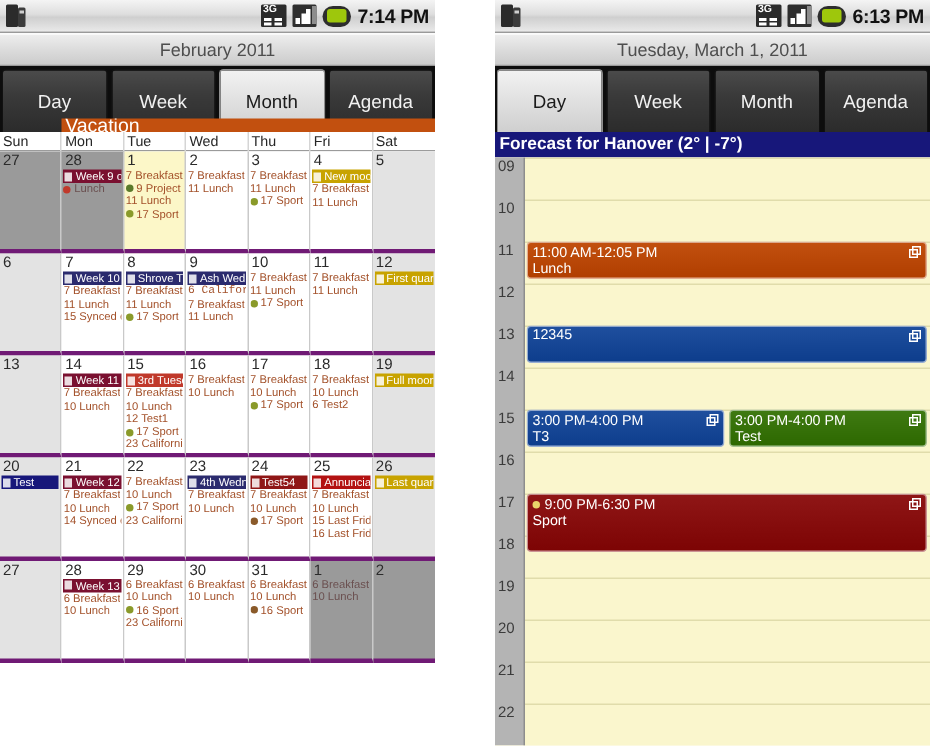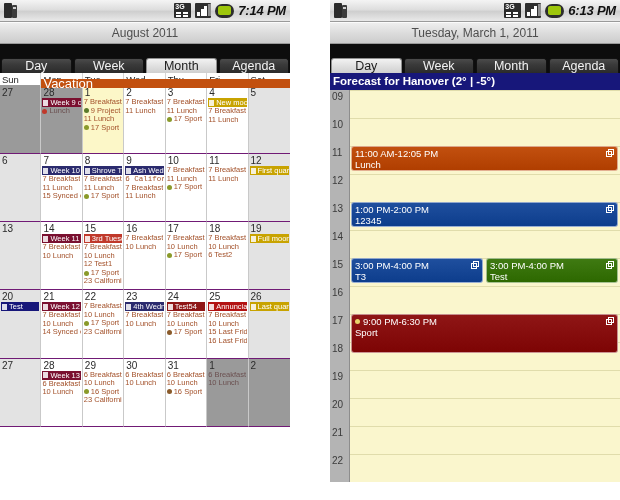--- a/index.html
+++ b/index.html
@@ -21,21 +21,21 @@
   .statusbar {
     height:22px; width:100%;
     background:linear-gradient(180deg,#f4f4f4 0%,#dedede 45%,#cfcfcf 55%,#e9e9e9 100%);
     border-bottom:1px solid #9a9a9a;
     display:flex; align-items:center;
     padding:0 4px;
     position:relative;
   }
   .sb-left { display:flex; align-items:center; gap:3px; }
   .sb-right { margin-left:auto; display:flex; align-items:center; gap:4px; }
-  .sb-time { font-size:13px; font-weight:bold; color:#111; letter-spacing:-0.2px;font-style:italic; }
+  .sb-time { font-size:13px; font-weight:bold; color:#111; letter-spacing:-0.2px; }
   .ic { display:inline-block; position:relative; }
 
   .ic-sim { width:13px; height:15px; }
   .ic-sim .a{position:absolute;left:0;top:0;width:8px;height:15px;background:#2b2b2b;border-radius:1px;}
   .ic-sim .b{position:absolute;left:8px;top:2px;width:5px;height:13px;background:#3c3c3c;border-radius:1px;}
   .ic-sim .c{position:absolute;left:9px;top:4px;width:3px;height:2px;background:#cfcfcf;}
 
   .ic-3g { width:17px; height:15px; background:#2b2b2b; border-radius:1px; position:relative; }
   .ic-3g .t { position:absolute; top:0px; left:1px; font-size:7px; line-height:8px; font-weight:bold; color:#fff; font-family:"Liberation Sans",sans-serif;}
   .ic-3g .ar { position:absolute; bottom:1px; left:2px; width:12px; height:5px; }
@@ -59,21 +59,21 @@
   .titlebar {
     height:22px;
     background:linear-gradient(180deg,#eeeeee 0%,#dcdcdc 50%,#cccccc 100%);
     border-bottom:1px solid #9a9a9a;
     border-top:1px solid #fbfbfb;
     display:flex; align-items:center; justify-content:center;
   }
   .titlebar span { font-size:12px; color:#4e4e4e; }
 
   
-  .tabs { height:29px; display:flex; background:#0d0d0d; padding-top:2px;align-items:flex-end; }
+  .tabs { height:44px; display:flex; background:#0d0d0d; padding-top:2px; }
   .tab {
     flex:1; margin:0 1px;
     background:linear-gradient(180deg,#4b4b4b 0%,#3a3a3a 40%,#2b2b2b 100%);
     border-top-left-radius:3px; border-top-right-radius:3px;
     display:flex; align-items:center; justify-content:center;
     color:#f2f2f2; font-size:12.5px;
     border:1px solid #111; border-bottom:none;
   }
   .tab.sel {
     background:linear-gradient(180deg,#f2f2f2 0%,#e2e2e2 45%,#cfcfcf 100%);
@@ -86,21 +86,21 @@
     background:#ffffff; border-bottom:1px solid #9b9b9b;
   }
   .dow div {
     font-size:9.5px; color:#262626; padding-left:2px; line-height:13px;
     border-right:1px solid #d5d5d5;
   }
   .dow div:last-child{border-right:none;}
 
   .mgrid { display:grid; grid-template-columns:repeat(7,1fr);
            grid-template-rows:repeat(6,1fr); height:409px; background:#fff; }
-  .cell { position:relative; border-right:1px solid #c9c9c9; border-bottom:1px solid #701a75;
+  .cell { position:relative; border-right:1px solid #c9c9c9; border-bottom:3px solid #701a75;
           overflow:hidden; padding-top:1px; }
   .cell:nth-child(7n){border-right:none;}
   .cell.other { background:#9a9a9a; }
   .cell.wknd  { background:#e3e3e3; }
   .cell.today { background:#fcf7c8; }
   .cell.plain { background:#ffffff; }
   .daynum { font-size:10px; color:#2a2a2a; padding-left:2px; line-height:11px; font-family:"Liberation Sans",sans-serif;}
   .cell.other .daynum { color:#2b2b2b; }
 
   .evs { padding:0 1px; }
@@ -168,21 +168,21 @@
             <i></i>
           </span>
         <span class="ic ic-bat">
             <span class="in"></span>
           </span>
         <span class="sb-time">7:14 PM</span>
       </div>
     </div>
 
     <div class="titlebar">
-      <span>August 2011</span>
+      <span>February 2011</span>
     </div>
 
     <div class="tabs" id="tabs-left">
         <div class="tab">Day</div>
         <div class="tab">Week</div>
         <div class="tab sel">Month</div>
         <div class="tab">Agenda</div>
       </div>
 
     <div class="dow" id="dow-left">
@@ -694,21 +694,21 @@
       <span>Tuesday, March 1, 2011</span>
     </div>
 
     <div class="tabs" id="tabs-right">
         <div class="tab sel">Day</div>
         <div class="tab">Week</div>
         <div class="tab">Month</div>
         <div class="tab">Agenda</div>
       </div>
 
-    <div class="forecast">Forecast for Hanover (2° | -5°)</div>
+    <div class="forecast">Forecast for Hanover (2° | -7°)</div>
 
     <div class="dayview">
       <div class="hourcol" id="hourcol">
           <div class="hl" style="top: 2px;">09</div>
           <div class="hl" style="top: 30px;">10</div>
           <div class="hl" style="top: 58px;">11</div>
           <div class="hl" style="top: 86px;">12</div>
           <div class="hl" style="top: 114px;">13</div>
           <div class="hl" style="top: 142px;">14</div>
           <div class="hl" style="top: 170px;">15</div>
@@ -739,23 +739,20 @@
             <div class="t1">
               <span>11:00 AM-12:05 PM</span>
             </div>
             <div class="t2">Lunch</div>
             <div class="rep">
               <span class="r1"></span>
               <span class="r2"></span>
             </div>
           </div>
           <div class="devt" style="background: linear-gradient(rgb(31, 79, 158) 0%, rgb(13, 61, 140) 100%); top: 112px; height: 25px; left: calc(0% + 1px); width: calc(100% - 3px);">
-            <div class="t1">
-              <span>1:00 PM-2:00 PM</span>
-            </div>
             <div class="t2">12345</div>
             <div class="rep">
               <span class="r1"></span>
               <span class="r2"></span>
             </div>
           </div>
           <div class="devt" style="background: linear-gradient(rgb(31, 79, 158) 0%, rgb(13, 61, 140) 100%); top: 168px; height: 25px; left: calc(0% + 1px); width: calc(50% - 3px);">
             <div class="t1">
               <span>3:00 PM-4:00 PM</span>
             </div>

